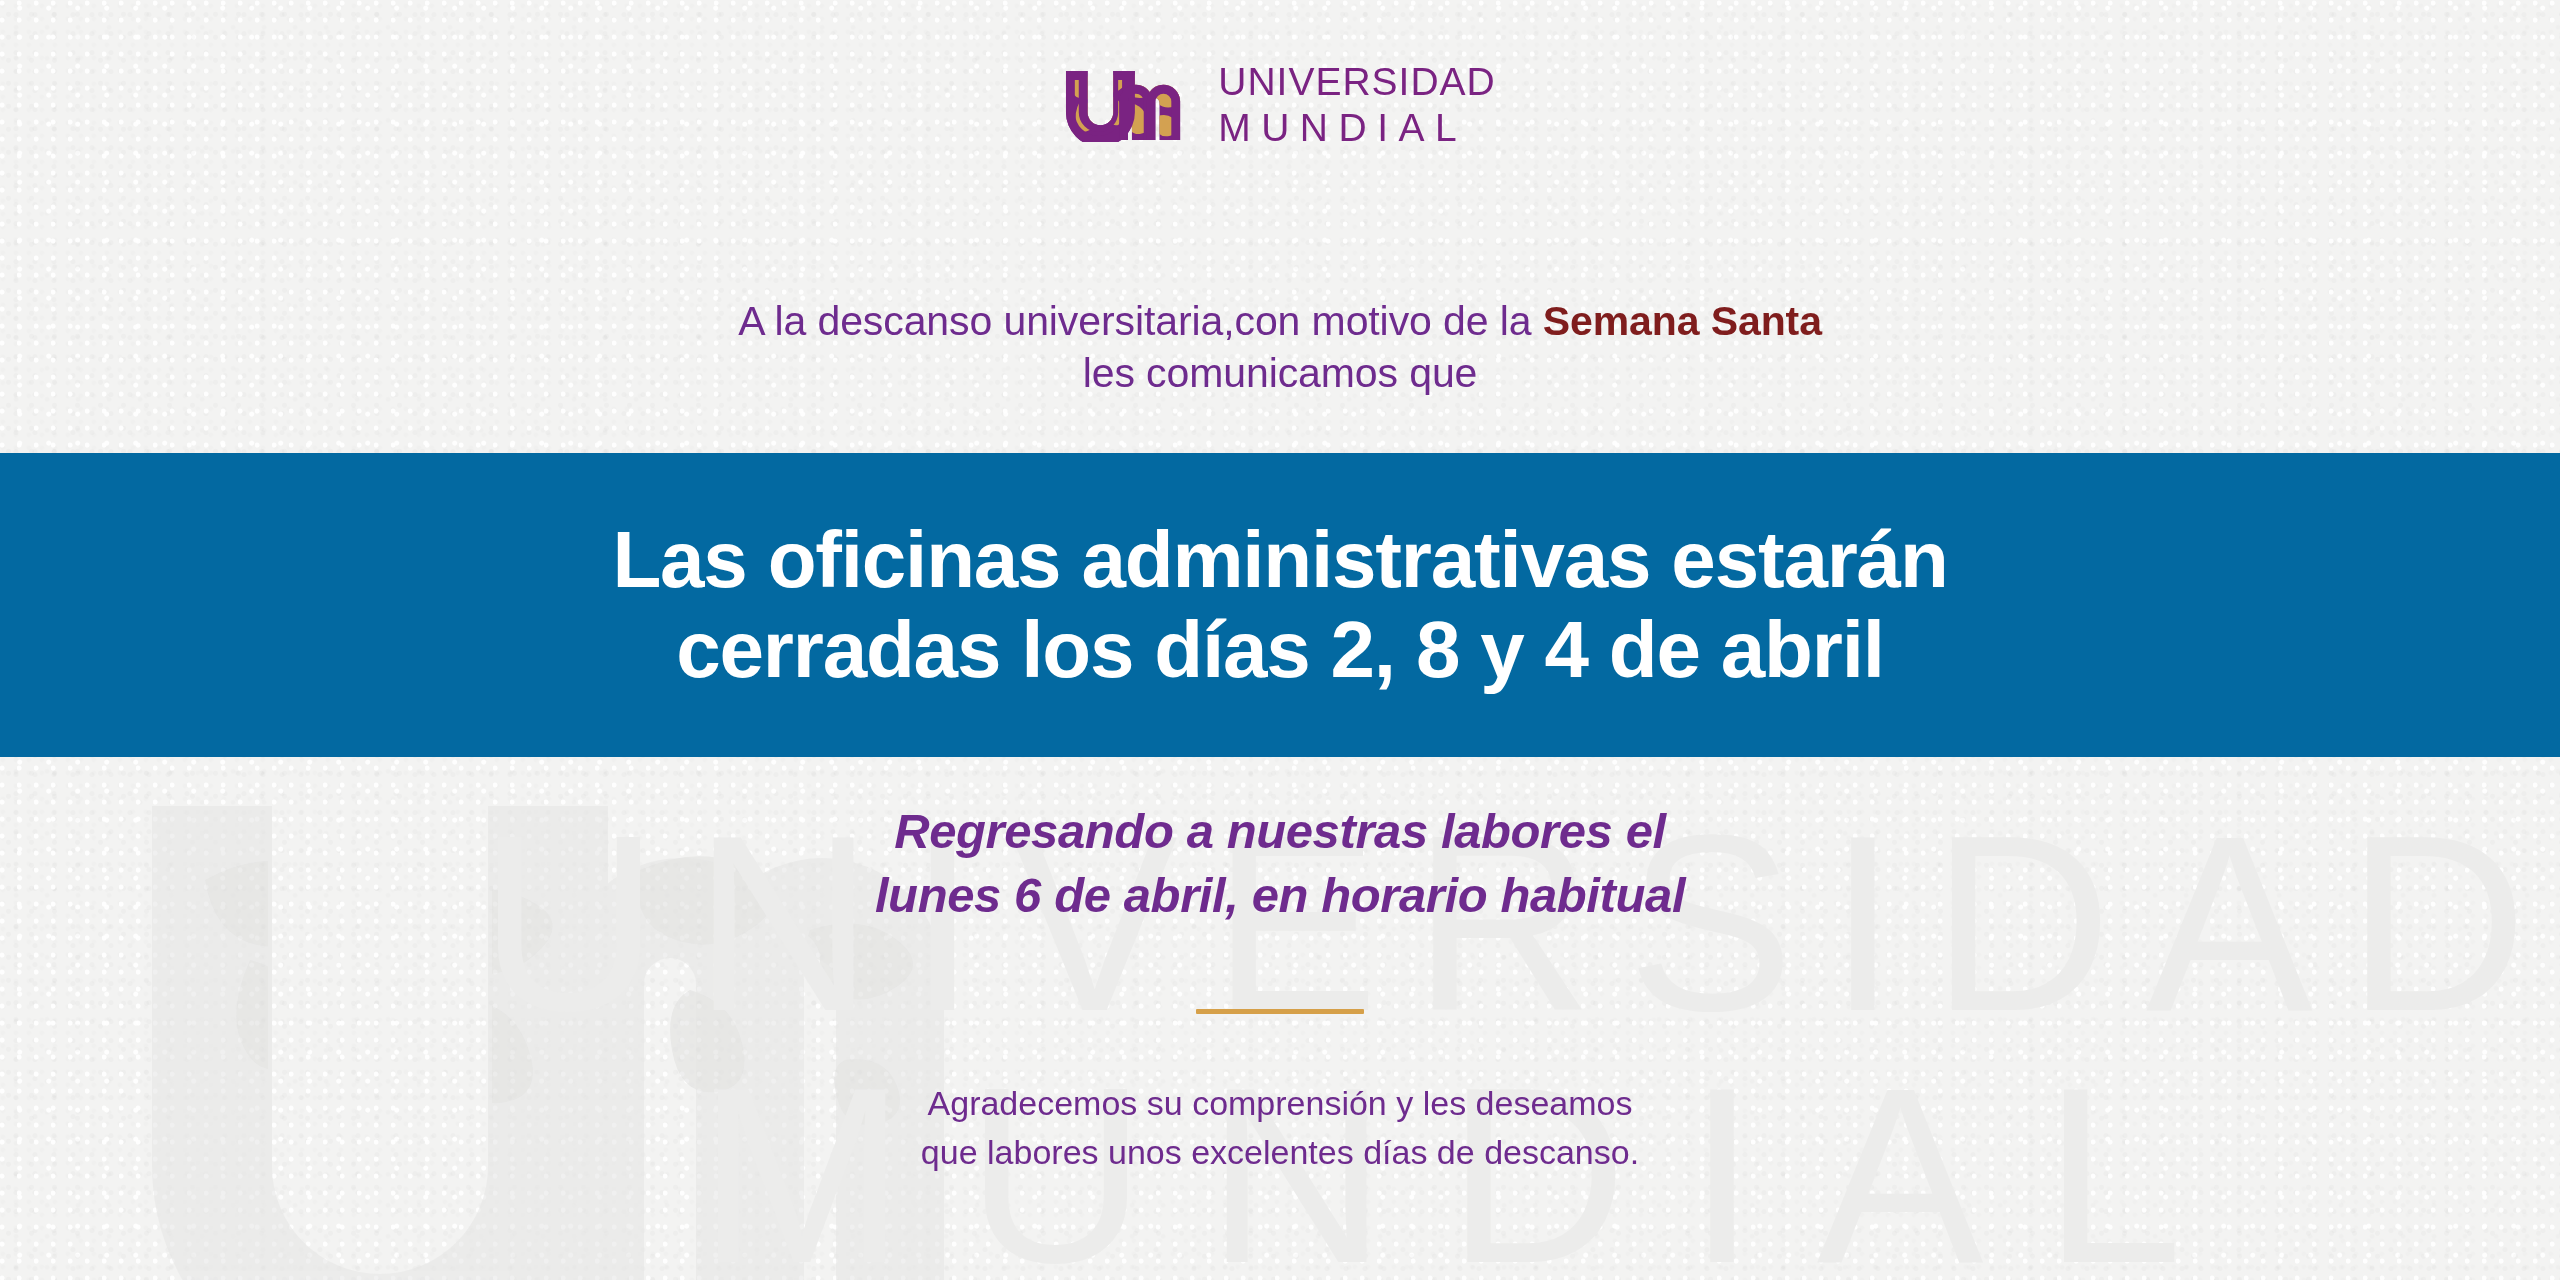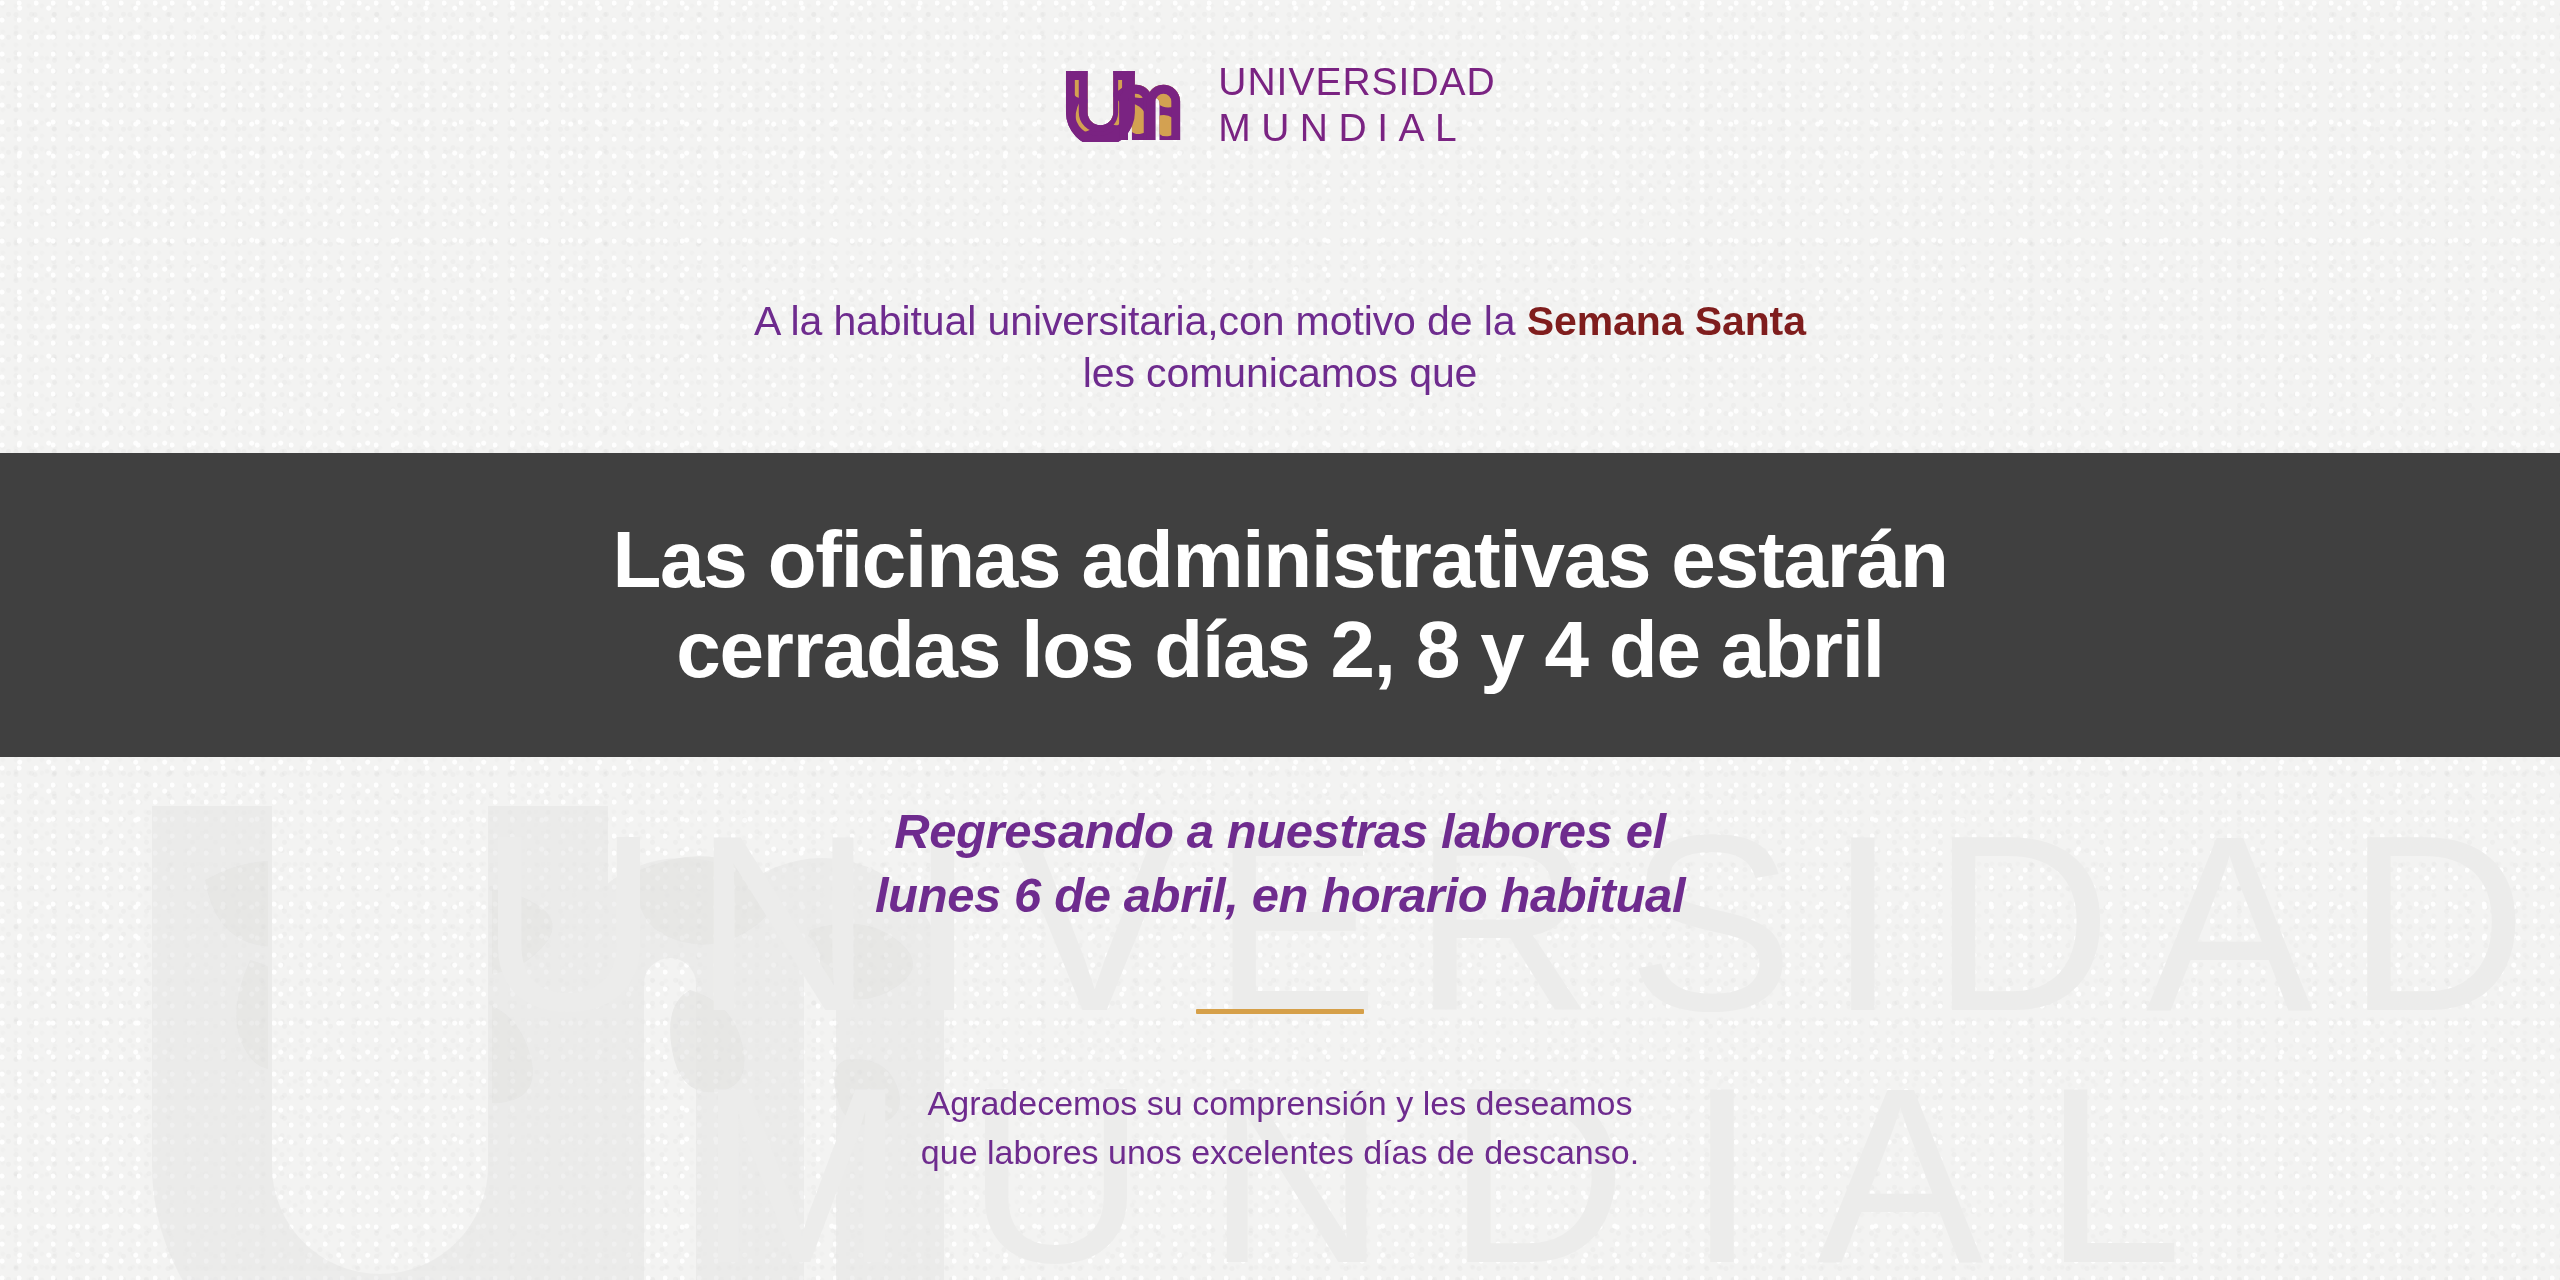--- a/index.html
+++ b/index.html
@@ -95,21 +95,21 @@
   }
   #intro b{ font-weight:700; color:#7f1d1d; }
 
   
   #banner{
     position:absolute;
     left:0;
     top:453px;
     width:2560px;
     height:304px;
-    background:#404040;
+    background:#0369a1;
     display:flex;
     flex-direction:column;
     align-items:center;
     justify-content:center;
   }
   .banner-line{
     color:#ffffff;
     font-weight:700;
     font-size:80px;
     line-height:1.13;
@@ -232,21 +232,21 @@
     </svg>
 
     <div id="logo-wordmark">
       <span class="logo-line">UNIVERSIDAD</span>
       <span class="logo-line second">MUNDIAL</span>
     </div>
   </div>
 
   <div id="intro">
     <div>
-      <span>A la habitual universitaria,con motivo de la </span><b>Semana Santa</b>
+      <span>A la descanso universitaria,con motivo de la </span><b>Semana Santa</b>
     </div>
     <div>les comunicamos que</div>
   </div>
 
   <div id="banner">
     <div class="banner-line">Las oficinas administrativas estarán</div>
     <div class="banner-line">cerradas los días 2, 8 y 4 de abril</div>
   </div>
 
   <div id="return-note">

